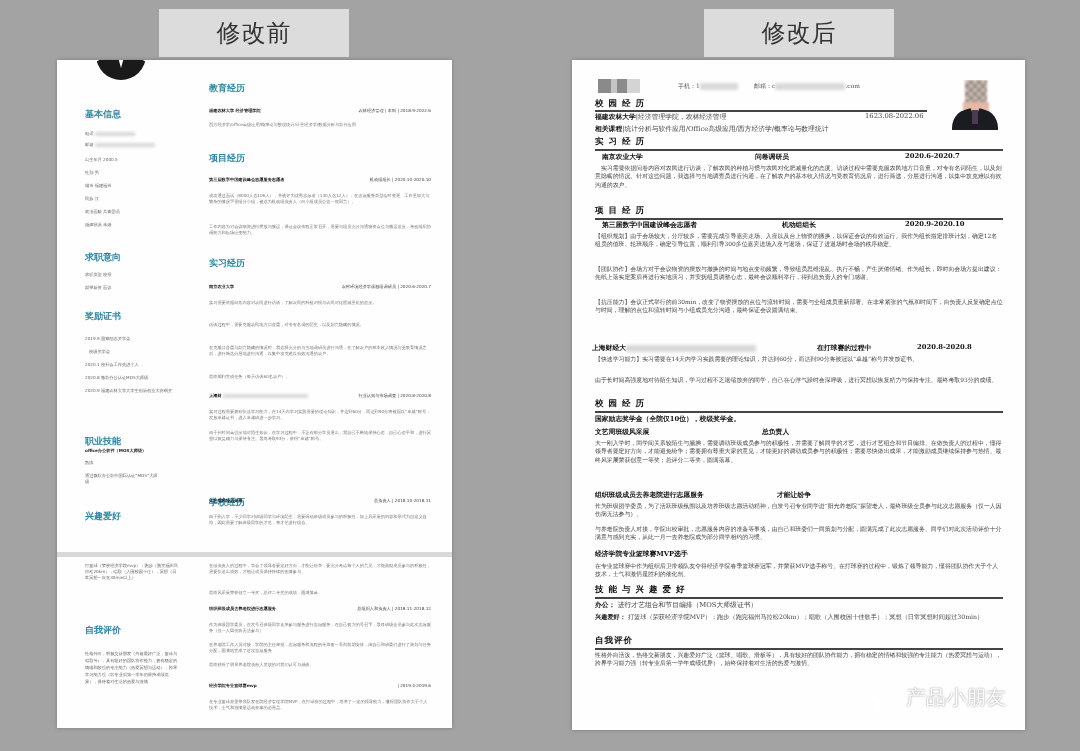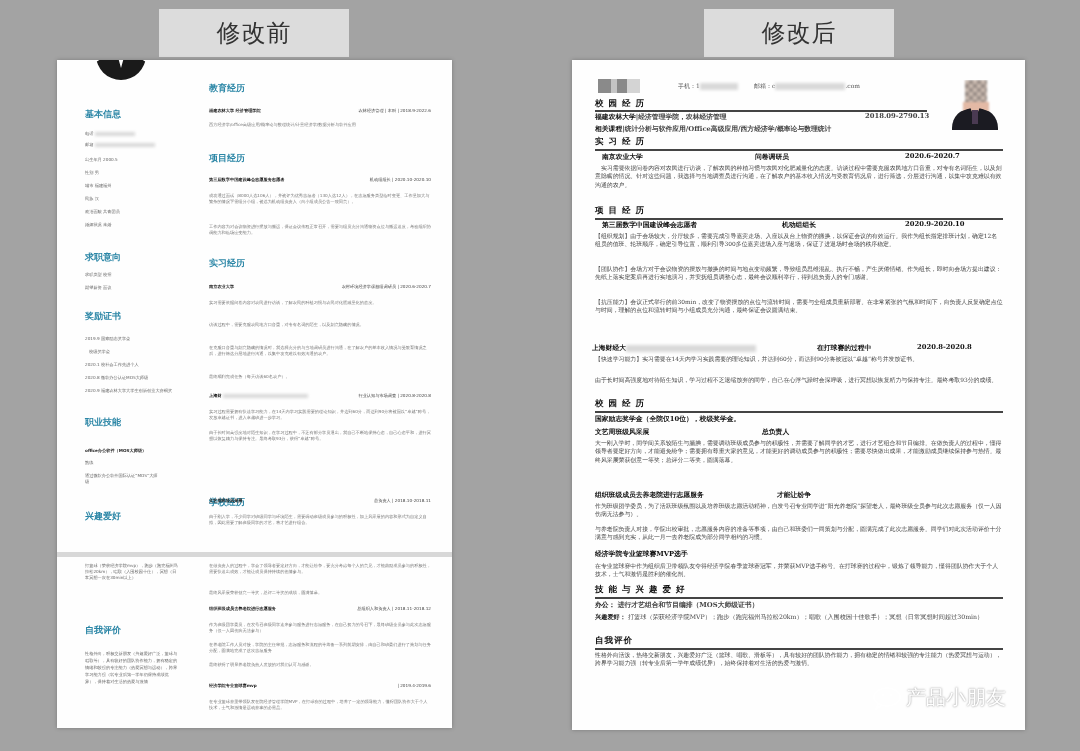--- a/index.html
+++ b/index.html
@@ -32,21 +32,21 @@
   .pa-blur { display: inline-block; height: 7px; background: #d9d9d9; filter: blur(1.5px); vertical-align: middle; }
   .pa-photo { position: absolute; left: 380px; top: 20px; width: 46px; height: 50px; overflow: hidden; }
   .pa-photo .mosaic { position: absolute; left: 13px; top: 0; width: 22px; height: 26px; background: repeating-conic-gradient(#9b8f88 0 25%, #c8b8ae 0 50%) 0 0/8px 8px; filter: blur(0.8px); }
   .pa-photo .face { position: absolute; left: 11px; top: 22px; width: 26px; height: 10px; background: #e3b9a5; filter: blur(1px); }
   .pa-photo .suit { position: absolute; left: 0; top: 28px; width: 46px; height: 22px; background: #1b1b22; border-radius: 20px 20px 0 0; clip-path: polygon(0 30%,40% 0,50% 50%,60% 0,100% 30%,100% 100%,0 100%); }
   .pa-photo .tie { position: absolute; left: 20px; top: 30px; width: 6px; height: 14px; background: #4a3a52; }
 
   .pa-sec { position: absolute; left: 23px; font-size: 8.5px; font-weight: bold; color: #111; letter-spacing: 5px; }
   .pa-line { position: absolute; left: 23px; height: 1.5px; background: #444; }
   .pa-row { position: absolute; font-size: 6.8px; color: #111; font-weight: bold; }
-  .pa-light { font-weight: bold; color: #444; }
+  .pa-light { font-weight: normal; color: #444; }
   .pa-p { position: absolute; left: 23px; width: 408px; font-size: 5.9px; line-height: 8.3px; color: #444; }
 
   .watermark { position: absolute; left: 872px; top: 684px; display: flex; align-items: center; gap: 4px; color: #fff; font-size: 20px; text-shadow: 0 0 2px rgba(0,0,0,0.5); }
   .wm-icon { width: 30px; height: 24px; position: relative; }
 </style>
 </head>
 <body>
 
 <div id="lbl-before" class="label-box">修改前</div>
 <div id="lbl-after" class="label-box">修改后</div>
@@ -72,21 +72,21 @@
     <div class="pb-small" style="top:212px"><span>求职类型</span> <span>校招</span></div>
     <div class="pb-small" style="top:225px"><span>期望薪资</span> <span>面议</span></div>
 
     <div class="pb-h" style="top:250px">奖励证书</div>
     <div class="pb-small" style="top:276px">2019.9 国家励志奖学金</div>
     <div class="pb-small" style="top:289px;left:4px">校级奖学金</div>
     <div class="pb-small" style="top:302px">2020.1 校社会工作先进个人</div>
     <div class="pb-small" style="top:315px">2020.8 微软办公认证MOS大师级</div>
     <div class="pb-small" style="top:328px;white-space:normal;width:95px">2020.9 福建农林大学大学生创新创业大赛铜奖</div>
 
-    <div class="pb-h" style="top:356px">职业技能</div>
+    <div class="pb-h" style="top:375px">职业技能</div>
     <div class="pb-small" style="top:388px;color:#222;font-weight:bold">office办公软件（MOS大师级）</div>
     <div class="pb-small" style="top:400px">熟练</div>
     <div class="pb-small" style="top:413px;white-space:normal;width:75px">通过微软办公软件国际认证“MOS”大师级</div>
 
     <div class="pb-h" style="top:450px">兴趣爱好</div>
     <div class="pb-small" style="top:503px;white-space:normal;width:95px">打篮球（荣获经济学院mvp），跑步（跑完福州马拉松20km），唱歌（入围校园十佳），冥想（日常冥想一次在30min以上）</div>
 
     <div class="pb-h" style="top:564px">自我评价</div>
     <div class="pb-small" style="top:590px;white-space:normal;width:95px;line-height:7px">性格外向，积极交新朋友（兴趣爱好广泛，篮球与唱歌等），具有较好的团队协作能力，拥有稳定的情绪和较强的专注能力（热爱冥想与运动），跨界学习能力强（转专业后第一学年仍保持成绩优异），保持着对生活的热爱与激情</div>
   </div>
@@ -156,21 +156,21 @@
   <div class="pa-photo">
     <div class="mosaic"></div>
       <div class="face"></div>
       <div class="suit"></div>
       <div class="tie"></div>
   </div>
 
   <div class="pa-sec" style="top:38px">校园经历</div>
   <div class="pa-line" style="top:50px;width:332px"></div>
   <div class="pa-row" style="left:23px;top:52px"><span>福建农林大学</span><span class="pa-light">|<span>经济管理学院，农林经济管理</span></span></div>
-  <div class="pa-row pa-light" style="left:293px;top:52px">2018.09-2790.13</div>
+  <div class="pa-row pa-light" style="left:293px;top:52px">1623.08-2022.06</div>
   <div class="pa-row" style="left:23px;top:64px"><span>相关课程</span><span class="pa-light">|<span>统计分析与软件应用/Office高级应用/西方经济学/概率论与数理统计</span></span></div>
 
   <div class="pa-sec" style="top:76px">实习经历</div>
   <div class="pa-line" style="top:89px;width:408px"></div>
   <div class="pa-row" style="left:30px;top:92px">南京农业大学</div>
   <div class="pa-row" style="left:183px;top:92px">问卷调研员</div>
   <div class="pa-row" style="left:333px;top:92px">2020.6-2020.7</div>
   <div class="pa-p" style="top:104px;text-indent:6px">实习需要依据问卷内容对农民进行访谈，了解农民的种植习惯与农民对化肥减量化的态度。访谈过程中需要克服农民地方口音重，对专有名词陌生，以及刻意隐瞒的情况。针对这些问题，我选择与当地调查员进行沟通，在了解农户的基本收入情况与受教育情况后，进行筛选，分层进行沟通，以集中攻克难以有效沟通的农户。</div>
 
   <div class="pa-sec" style="top:145px">项目经历</div>

